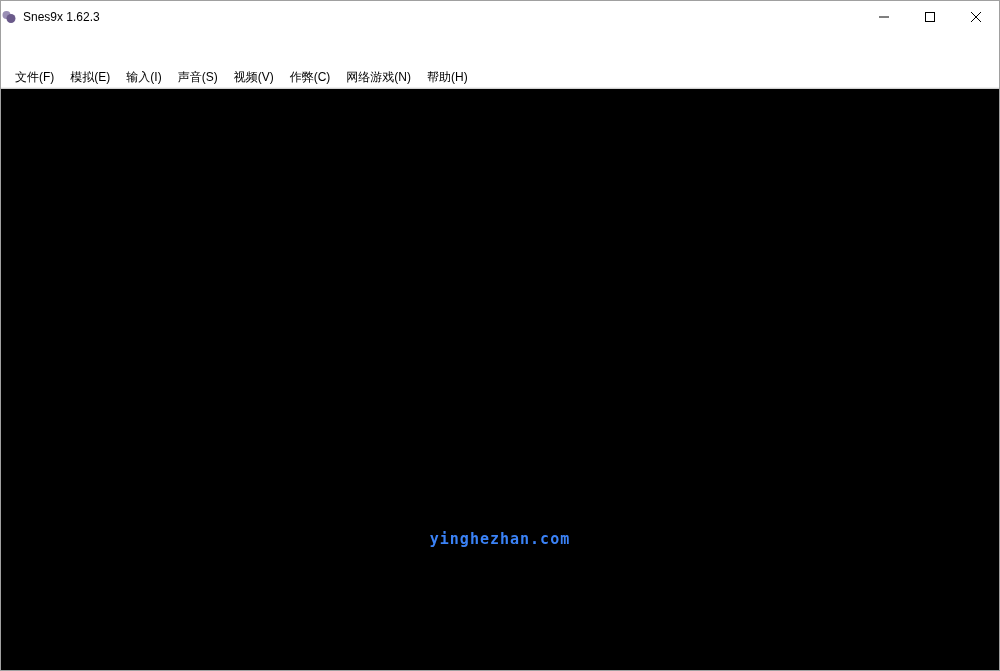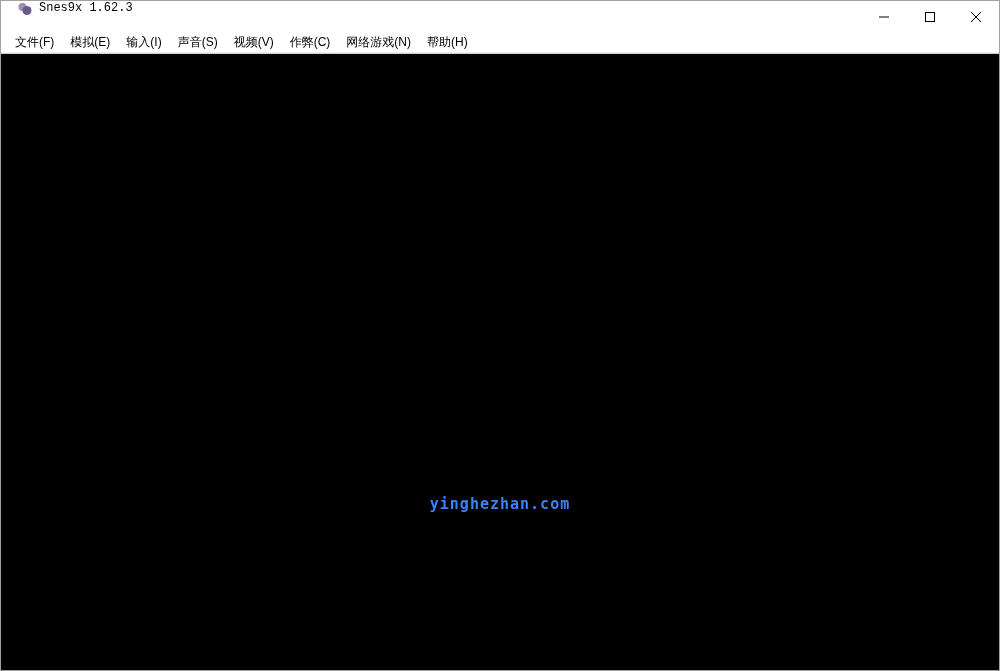--- a/index.html
+++ b/index.html
@@ -13,24 +13,23 @@
       background: #ffffff;
       width: 1000px;
       height: 671px;
       overflow: hidden;
       border: 1px solid #a0a0a0;
     }
     .titlebar {
       height: 31px;
       background: #ffffff;
       display: flex;
-      align-items: flex-start;
-      padding-left: 16px;
+      align-items: center;
+      padding-left: 0;
       position: relative;
-      font-family: Liberation Mono, monospace;
     }
     .app-icon {
       width: 16px;
       height: 16px;
       margin-right: 6px;
       display: flex;
       align-items: center;
       justify-content: center;
     }
     .app-icon svg {
@@ -61,20 +60,21 @@
     .win-btn svg {
       width: 10px;
       height: 10px;
     }
     .menubar {
       height: 20px;
       background: #ffffff;
       display: flex;
       align-items: center;
       padding-left: 6px;
+      margin-top: 35px;
     }
     .menu-item {
       padding: 2px 8px;
       font-size: 12px;
       color: #000000;
       cursor: default;
     }
     .separator-bar {
       height: 2px;
       background: #f0f0f0;

